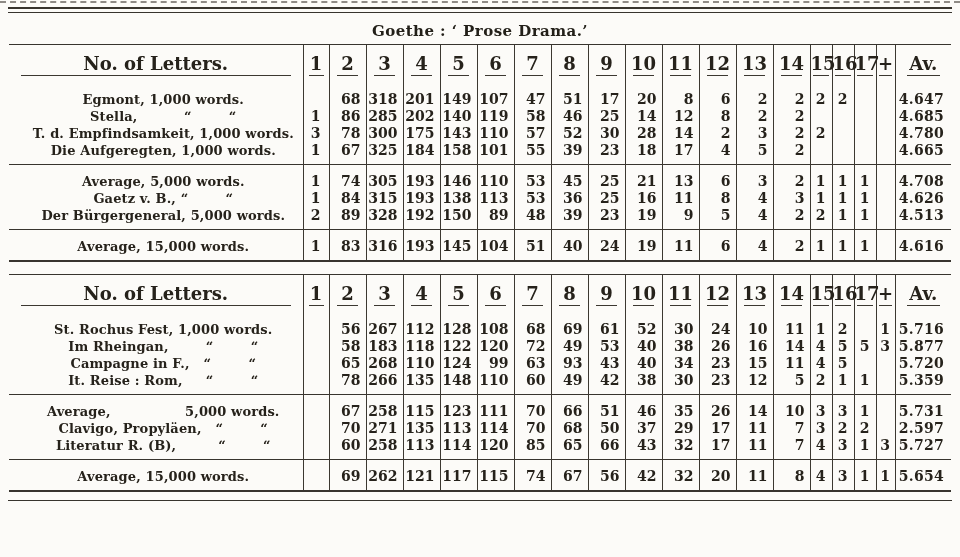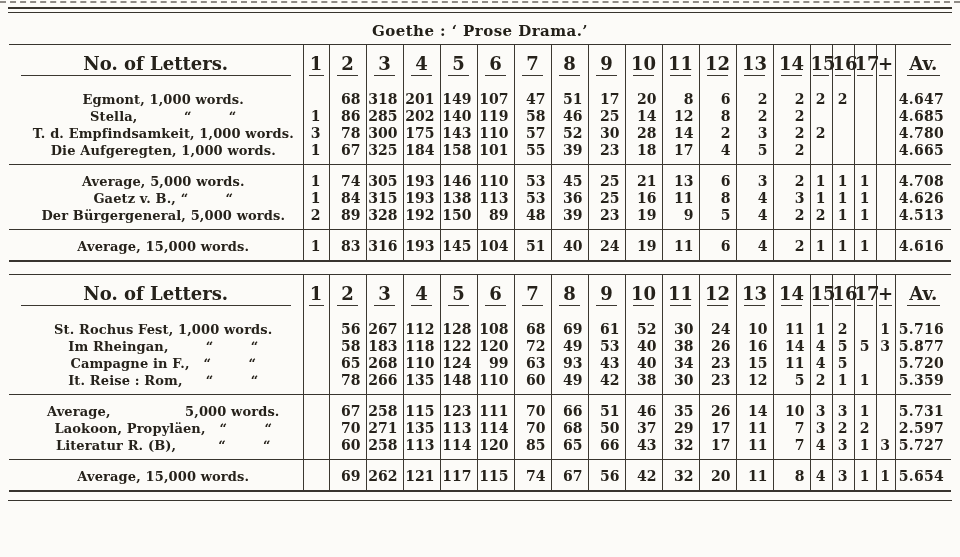--- a/index.html
+++ b/index.html
@@ -550,21 +550,21 @@
             <td>26</td>
             <td>14</td>
             <td>10</td>
             <td class="ctr">3</td>
             <td class="ctr">3</td>
             <td class="ctr">1</td>
             <td class="ctr"></td>
             <td class="av">5.731</td>
           </tr>
           <tr>
-            <td class="lblcell">Laokoon, Propyläen,   “        “</td>
+            <td class="lblcell">Clavigo, Propyläen,   “        “</td>
             <td class="ctr"></td>
             <td>70</td>
             <td>271</td>
             <td>135</td>
             <td>113</td>
             <td>114</td>
             <td>70</td>
             <td>68</td>
             <td>50</td>
             <td>37</td>

